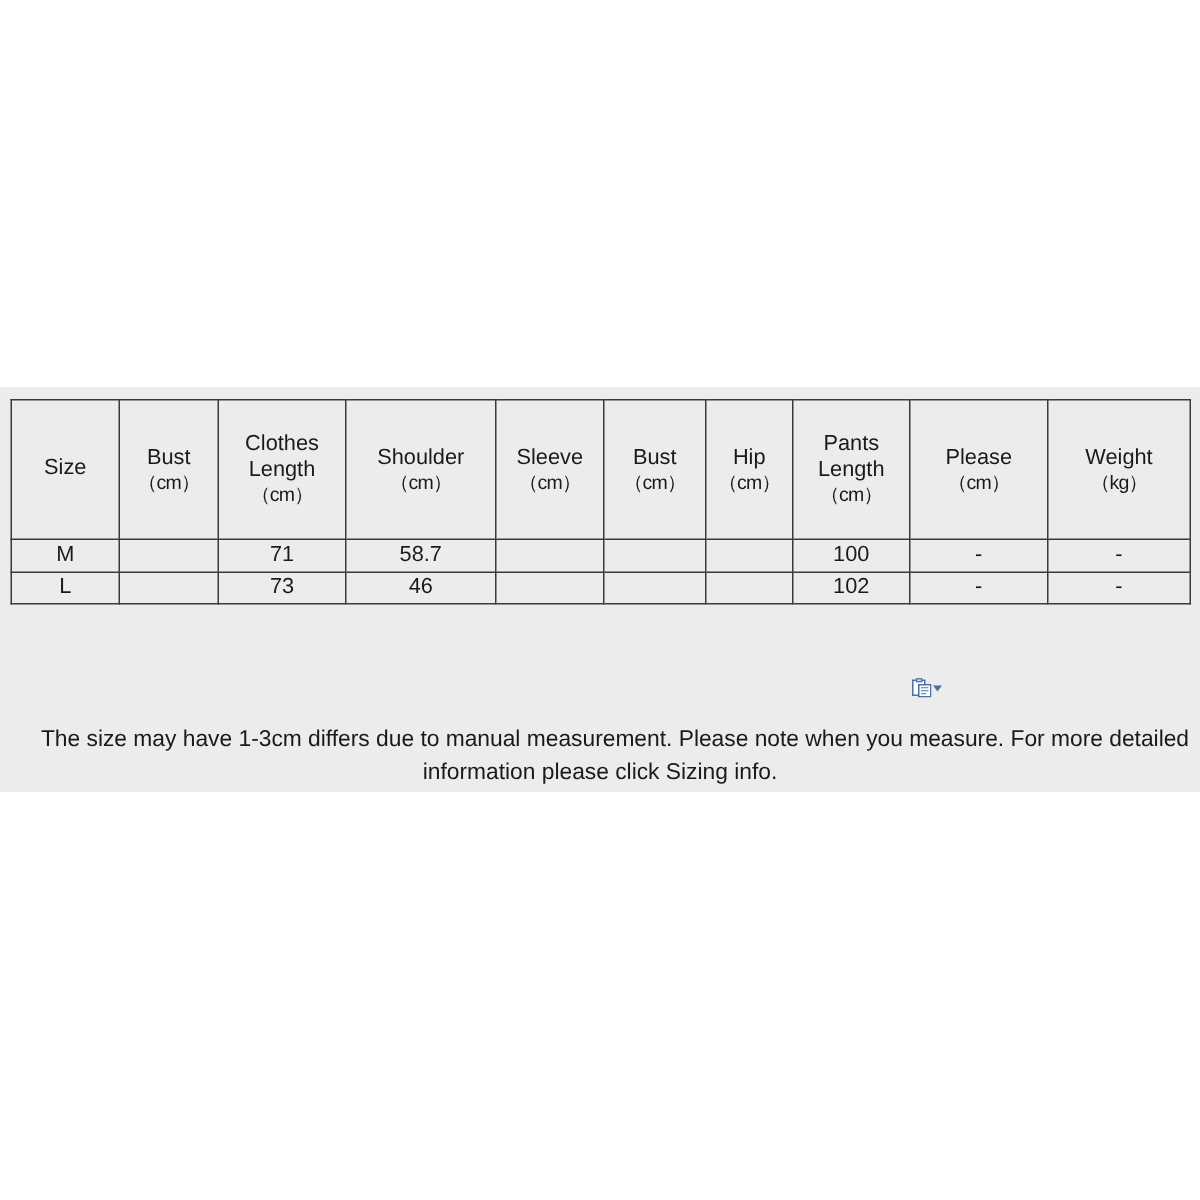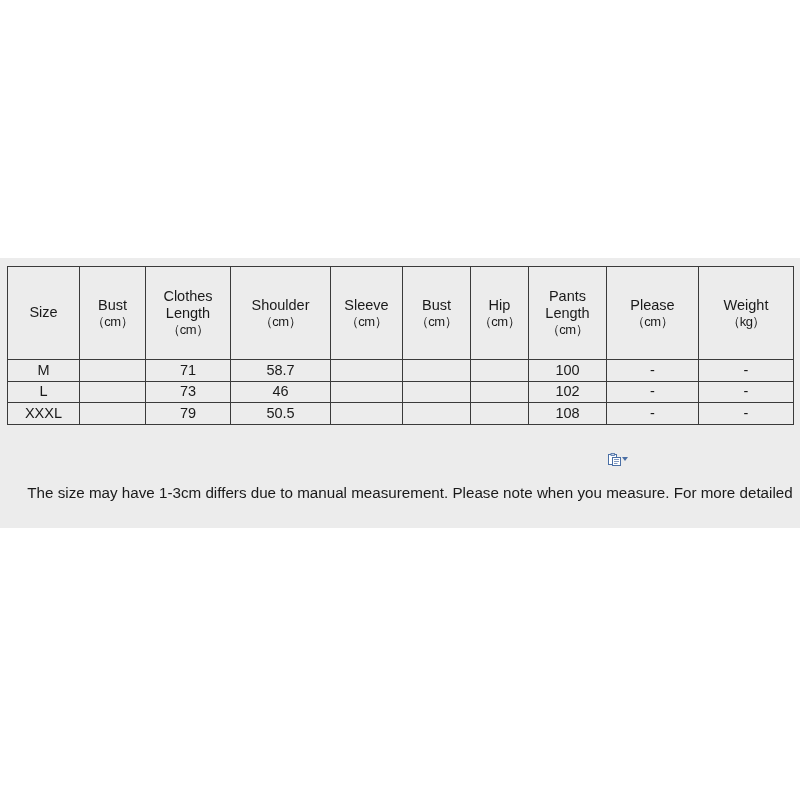--- a/index.html
+++ b/index.html
@@ -186,47 +186,36 @@
           <td></td>
           <td>73</td>
           <td>46</td>
           <td></td>
           <td></td>
           <td></td>
           <td>102</td>
           <td>-</td>
           <td>-</td>
         </tr>
-        <tr>
-          <td>XXXL</td>
-          <td></td>
-          <td>79</td>
-          <td>50.5</td>
-          <td></td>
-          <td></td>
-          <td></td>
-          <td>108</td>
-          <td>-</td>
-          <td>-</td>
-        </tr>
       </tbody>
     </table>
   </div>
 
   <div class="paste-widget">
     <span class="clip">
       <svg width="13" height="13" viewBox="0 0 13 13" xmlns="http://www.w3.org/2000/svg">
         <rect x="0.5" y="1.5" width="8" height="10" fill="#ffffff" stroke="#4a6fa5" stroke-width="1"></rect>
         <rect x="3" y="0.5" width="3.5" height="2" fill="#c8d4e6" stroke="#4a6fa5" stroke-width="0.8"></rect>
         <rect x="4.5" y="4.5" width="8" height="8" fill="#ffffff" stroke="#4a6fa5" stroke-width="1"></rect>
         <line x1="6" y1="6.5" x2="11" y2="6.5" stroke="#4a6fa5" stroke-width="0.7"></line>
         <line x1="6" y1="8.5" x2="11" y2="8.5" stroke="#4a6fa5" stroke-width="0.7"></line>
         <line x1="6" y1="10.5" x2="9.5" y2="10.5" stroke="#4a6fa5" stroke-width="0.7"></line>
       </svg>
     </span>
     <span class="caret"></span>
   </div>
 
   <div class="note">
     <span class="l1">The size may have 1-3cm differs due to manual measurement. Please note when you measure. For more detailed</span>
+    <span class="l2">information please click Sizing info.</span>
   </div>
 
 </div>
 
 </body></html>

